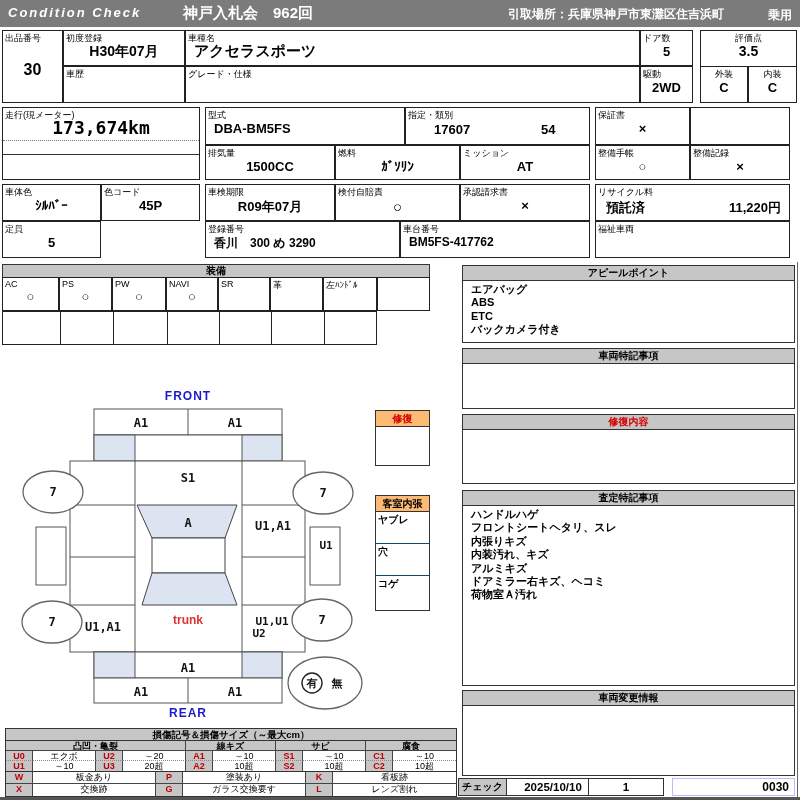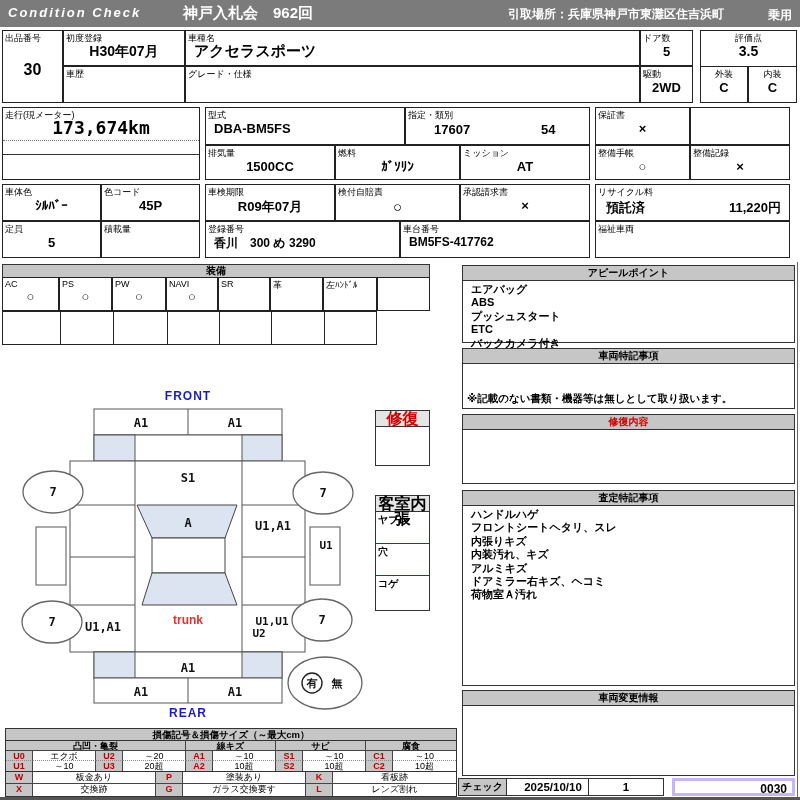--- a/index.html
+++ b/index.html
@@ -33,21 +33,21 @@
   .lg-grp{background:#c6c6c6;font-weight:bold;border-bottom:1px solid #444;}
   .lg-code{background:#c6c6c6;color:#c00000;font-weight:bold;}
   .dotted>.lg-cell{border-bottom:1px dotted #888;}
   .solid>.lg-cell{border-bottom:1px solid #444;}
   
   .dtxt{font-family:"DejaVu Sans Mono","Liberation Mono",monospace;font-size:12px;font-weight:bold;fill:#111;text-anchor:middle;}
   .dtxt.small{font-size:11px;}
   .dtxt.blue{fill:#1a1acc;font-family:"Liberation Sans",sans-serif;letter-spacing:1px;}
   .dtxt.red{fill:#e03030;font-family:"Liberation Sans",sans-serif;}
   .mini{position:absolute;border:1px solid #333;box-sizing:border-box;background:#fff;}
-  .mini .mhead{height:15px;background:#e5e5e5;border-bottom:1px solid #333;text-align:center;font-size:16px;font-weight:bold;line-height:15px;}
+  .mini .mhead{height:15px;background:#fdba74;border-bottom:1px solid #333;text-align:center;font-size:10px;font-weight:bold;line-height:15px;}
   .mrow{box-sizing:border-box;border-bottom:1px solid #0c4a6e;font-size:10px;padding:1px 2px;font-weight:bold;}
   .mrow:last-child{border-bottom:none;}
   .page-right{position:absolute;left:797px;top:262px;width:1px;height:535px;background:#666;}
   .page-bottom{position:absolute;left:0;top:797px;width:800px;height:3px;background:#555;}
 </style>
 </head>
 <body>
 
 <div class="sheet">
 
@@ -145,24 +145,20 @@
     <div class="val">ｼﾙﾊﾞｰ</div>
   </div>
   <div class="cell" style="left:101px;top:184px;width:99px;height:37px;">
     <span class="lbl">色コード</span>
     <div class="val">45P</div>
   </div>
   <div class="cell" style="left:2px;top:221px;width:99px;height:37px;">
     <span class="lbl">定員</span>
     <div class="val">5</div>
   </div>
-  <div class="cell" style="left:101px;top:221px;width:99px;height:37px;">
-    <span class="lbl">積載量</span>
-    <div class="val"></div>
-  </div>
   <div class="cell" style="left:205px;top:184px;width:130px;height:37px;">
     <span class="lbl">車検期限</span>
     <div class="val">R09年07月</div>
   </div>
   <div class="cell" style="left:335px;top:184px;width:125px;height:37px;">
     <span class="lbl">検付自賠責</span>
     <div class="val" style="font-size:15px;">○</div>
   </div>
   <div class="cell" style="left:460px;top:184px;width:130px;height:37px;">
     <span class="lbl">承認請求書</span>
@@ -226,28 +222,26 @@
     <div style="position:absolute;top:0;bottom:0;left:216px;border-left:1px solid #222;"></div>
     <div style="position:absolute;top:0;bottom:0;left:268px;border-left:1px solid #222;"></div>
     <div style="position:absolute;top:0;bottom:0;left:321px;border-left:1px solid #222;"></div>
   </div>
 
   <div class="panel" style="left:462px;top:265px;width:333px;height:78px;">
     <div class="phead">アピールポイント</div>
     <div class="plist">
       <div>エアバッグ</div>
       <div>ABS</div>
-      <div>プッシュスタート</div>
       <div>ETC</div>
       <div>バックカメラ付き</div>
     </div>
   </div>
   <div class="panel" style="left:462px;top:348px;width:333px;height:61px;">
     <div class="phead">車両特記事項</div>
-    <div class="pnote">※記載のない書類・機器等は無しとして取り扱います。</div>
   </div>
   <div class="panel" style="left:462px;top:414px;width:333px;height:70px;">
     <div class="phead red">修復内容</div>
   </div>
   <div class="panel" style="left:462px;top:490px;width:333px;height:196px;">
     <div class="phead">査定特記事項</div>
     <div class="plist">
       <div>ハンドルハゲ</div>
       <div>フロントシートヘタリ、スレ</div>
       <div>内張りキズ</div>
@@ -259,21 +253,21 @@
   </div>
   <div class="panel" style="left:462px;top:690px;width:333px;height:86px;">
     <div class="phead">車両変更情報</div>
   </div>
 
   <div style="position:absolute;left:458px;top:778px;width:206px;height:18px;border:1px solid #333;box-sizing:border-box;display:flex;">
     <div style="width:48px;background:#c6c6c6;border-right:1px solid #333;font-size:10px;font-weight:bold;text-align:center;line-height:16px;box-sizing:border-box;">チェック</div>
     <div style="width:82px;border-right:1px solid #333;font-size:11.5px;font-weight:bold;text-align:center;line-height:16px;box-sizing:border-box;padding-left:11px;">2025/10/10</div>
     <div style="flex:1;font-size:11.5px;font-weight:bold;text-align:center;line-height:16px;">1</div>
   </div>
-  <div style="position:absolute;left:672px;top:778px;width:123px;height:18px;border:3px solid #c4b5fd;box-sizing:border-box;font-size:12px;font-weight:bold;text-align:right;line-height:16px;padding-right:5px;">0030</div>
+  <div style="position:absolute;left:672px;top:778px;width:123px;height:18px;border:1px solid #c4b5fd;box-sizing:border-box;font-size:12px;font-weight:bold;text-align:right;line-height:16px;padding-right:5px;">0030</div>
 
   <div style="position:absolute;left:10px;top:388px;width:430px;height:340px;">
     <svg width="430" height="340" viewBox="0 0 430 340">
 
       <rect x="84" y="21" width="188" height="26" fill="#fff" stroke="#555"></rect>
       <line x1="178" y1="21" x2="178" y2="47" stroke="#555"></line>
 
       <rect x="84" y="47" width="188" height="26" fill="#fff" stroke="#555"></rect>
       <rect x="84" y="47" width="41" height="26" fill="#dbe4f0" stroke="#555"></rect>
       <rect x="232" y="47" width="40" height="26" fill="#dbe4f0" stroke="#555"></rect>

